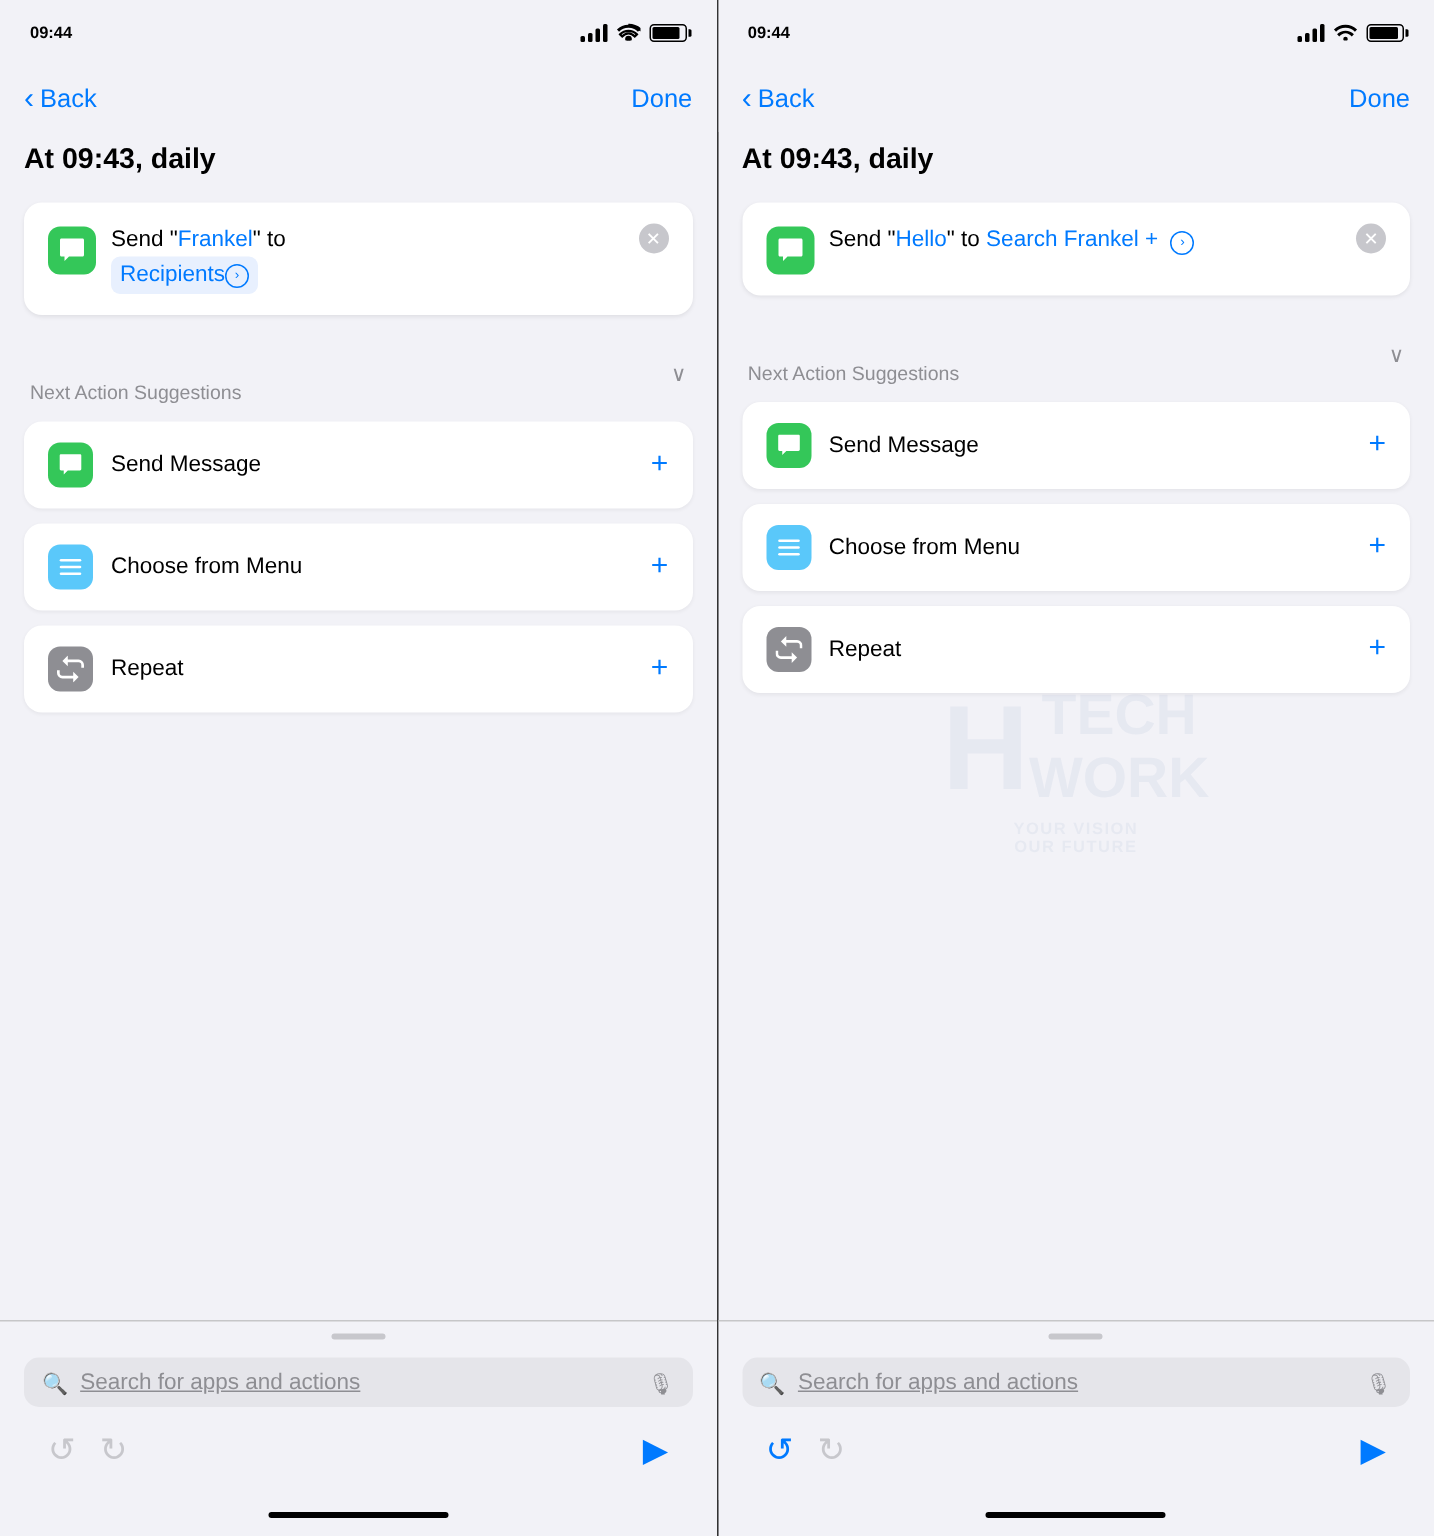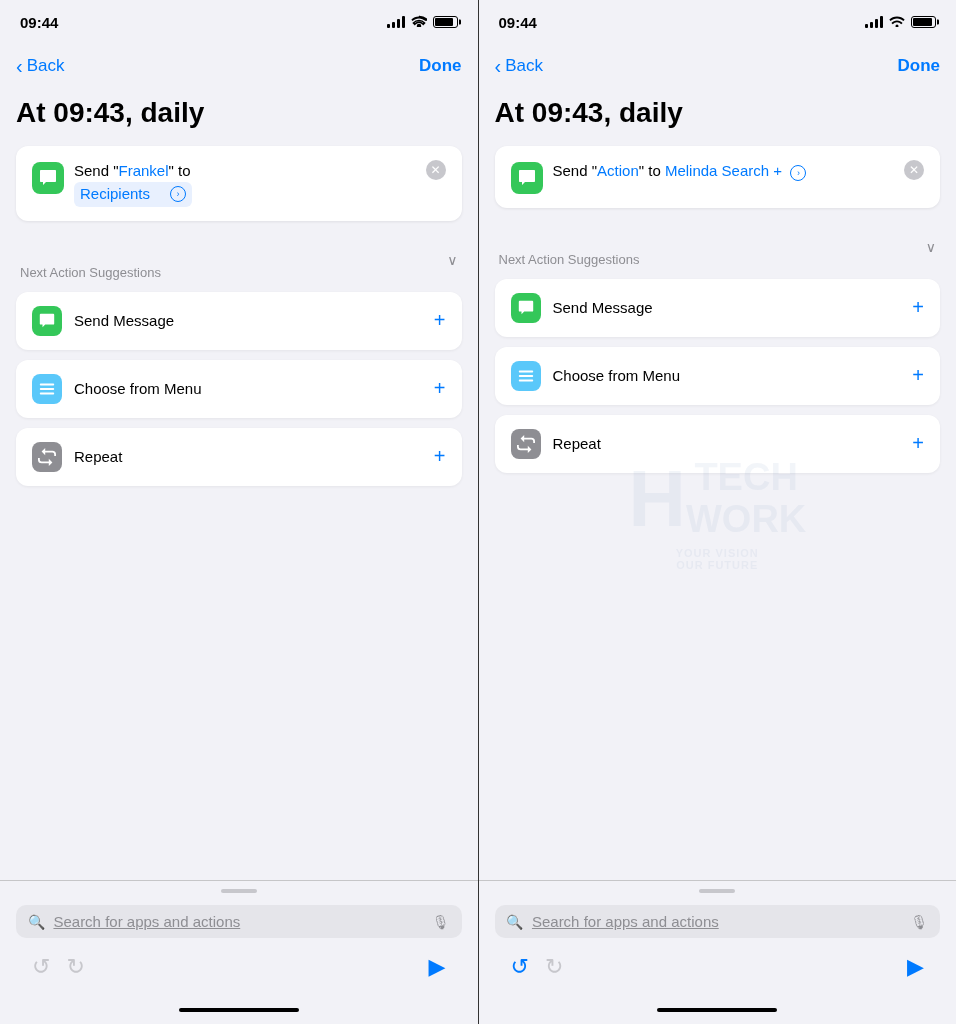--- a/index.html
+++ b/index.html
@@ -26,21 +26,21 @@
     .status-bar {
       background: #f2f2f7;
       height: 44px;
       display: flex;
       align-items: center;
       justify-content: space-between;
       padding: 0 20px;
       flex-shrink: 0;
     }
     .status-time {
-      font-size: 15px;
+      font-size: 11px;
       font-weight: 600;
       color: #000;
     }
     .status-icons {
       display: flex;
       align-items: center;
       gap: 6px;
     }
     .signal-bars {
       display: flex;
@@ -104,33 +104,33 @@
       cursor: pointer;
     }
     .nav-back-chevron {
       font-size: 20px;
       line-height: 1;
       margin-top: -1px;
     }
     .nav-done {
       color: #007AFF;
       font-size: 17px;
-      font-weight: 700;
+      font-weight: 400;
       cursor: pointer;
     }
 
     
     .main-content {
       flex: 1;
       padding: 8px 16px;
       overflow: hidden;
     }
 
     .page-title {
-      font-size: 28px;
+      font-size: 19px;
       font-weight: 800;
       color: #000;
       margin-bottom: 16px;
       line-height: 1.2;
     }
 
     
     .action-card {
       background: #fff;
       border-radius: 12px;
@@ -163,21 +163,21 @@
     }
 
     .action-token {
       color: #007AFF;
       cursor: pointer;
     }
 
     .action-token-pill {
       display: inline-flex;
       align-items: center;
-      gap: 20px;
+      gap: 0;
       background: #e8f0fe;
       border-radius: 6px;
       padding: 1px 6px;
       color: #007AFF;
       cursor: pointer;
     }
 
     .token-arrow {
       width: 16px;
       height: 16px;
@@ -527,21 +527,21 @@
 
     <div class="page-title">At 09:43, daily</div>
 
     <div class="action-card">
       <div class="action-icon msg-icon-bg">
         <svg width="20" height="20" viewBox="0 0 20 20" fill="white">
             <path d="M17 2H3C2.4 2 2 2.4 2 3v10c0 .6.4 1 1 1h2v3l3-3h9c.6 0 1-.4 1-1V3c0-.6-.4-1-1-1z"></path>
           </svg>
       </div>
       <div class="action-text">
-        <span>Send "</span><span class="action-token">Action</span><span>" to</span>&nbsp;<span class="action-token">Melinda Search</span>&nbsp;<span class="action-token">+</span>&nbsp;
+        <span>Send "</span><span class="action-token">Hello</span><span>" to</span>&nbsp;<span class="action-token">Search Frankel</span>&nbsp;<span class="action-token">+</span>&nbsp;
         <span class="token-arrow">›</span>
       </div>
       <div class="clear-btn">✕</div>
     </div>
 
     <div class="suggestions-header">
       <span class="suggestions-title">Next Action Suggestions</span>
       <span class="suggestions-chevron">∨</span>
     </div>
 

